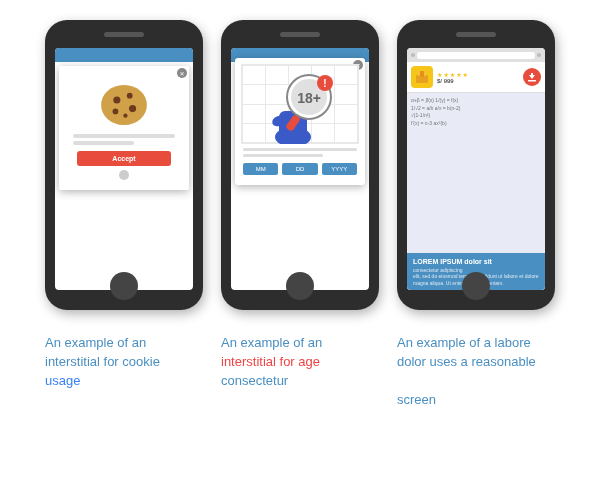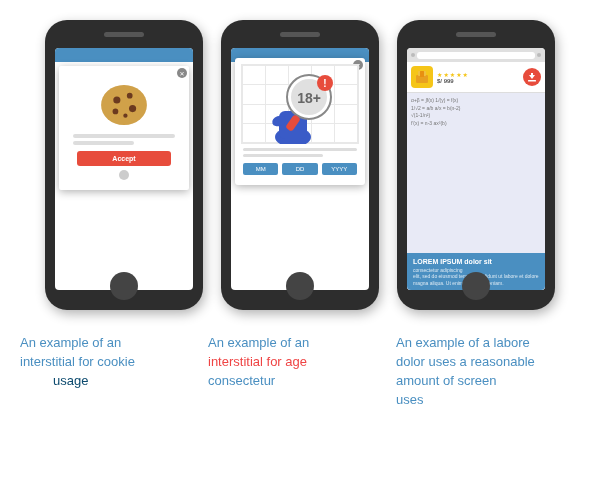--- a/index.html
+++ b/index.html
@@ -372,22 +372,22 @@
 
     .p3-ad-text {
       color: rgba(255,255,255,0.8);
       font-size: 5px;
       line-height: 1.3;
     }
 
     
     .captions-row {
       display: flex;
-      justify-content: flex-start;
-      gap: 30px;
+      justify-content: center;
+      gap: 18px;
       width: 100%;
       padding: 0 10px;
     }
 
     .caption {
       width: 158px;
       font-size: 13px;
       color: #333;
       line-height: 1.45;
     }
@@ -560,29 +560,29 @@
     </div>
   </div>
 
 </div>
 
 <div class="captions-row">
 
   <div class="caption">
     <span>An example of an</span>
     <span style="color:#4a8fc1;">interstitial for cookie</span><br>
-    <span style="color:#0c4a6e;margin-left:33px;">usage</span>
+    <span style="color:#3b82f6;">usage</span>
   </div>
 
   <div class="caption">
     <span>An example of an</span>
     <span style="color:#ef4444;">interstitial for age</span><br>
     <span style="color:#4a8fc1;">consectetur</span>
   </div>
 
   <div class="caption">
     <span>An example of a labore</span><br>
     <span>dolor uses a reasonable</span><br>
-    <span>amount of screen</span><br>
-    <span>uses</span>
+    <br>
+    <span>screen</span>
   </div>
 
 </div>
 
 </body></html>

